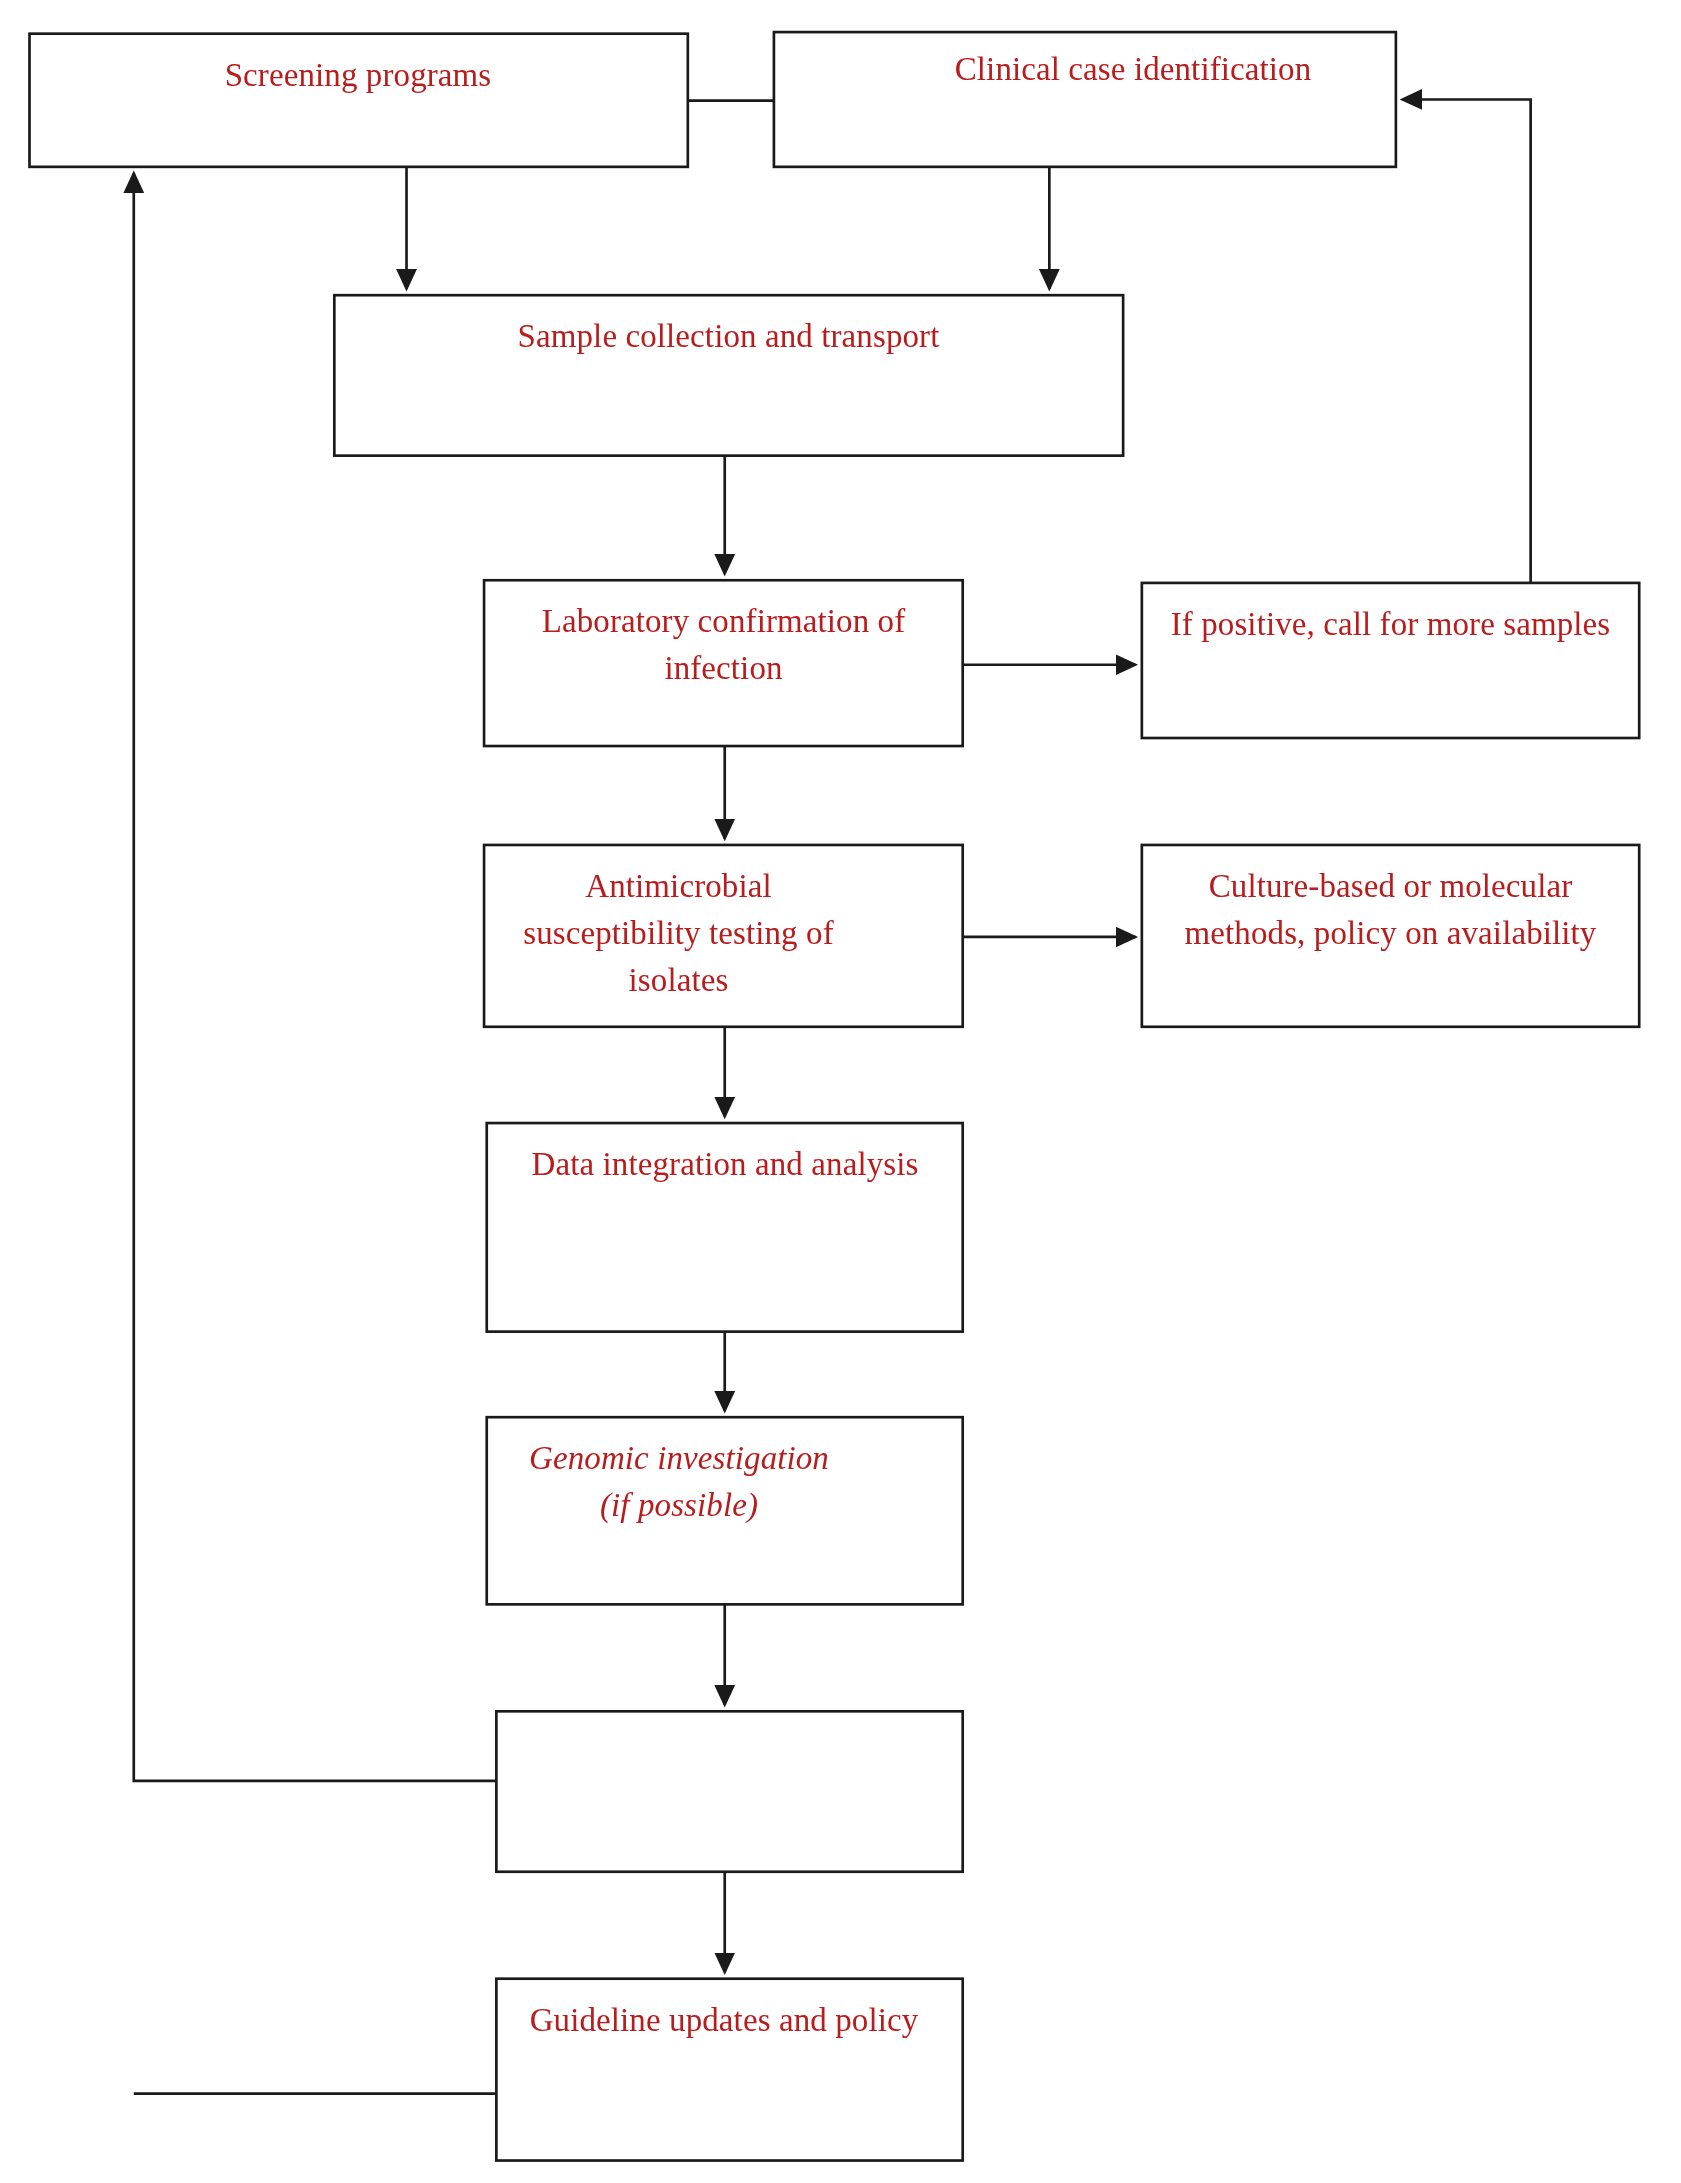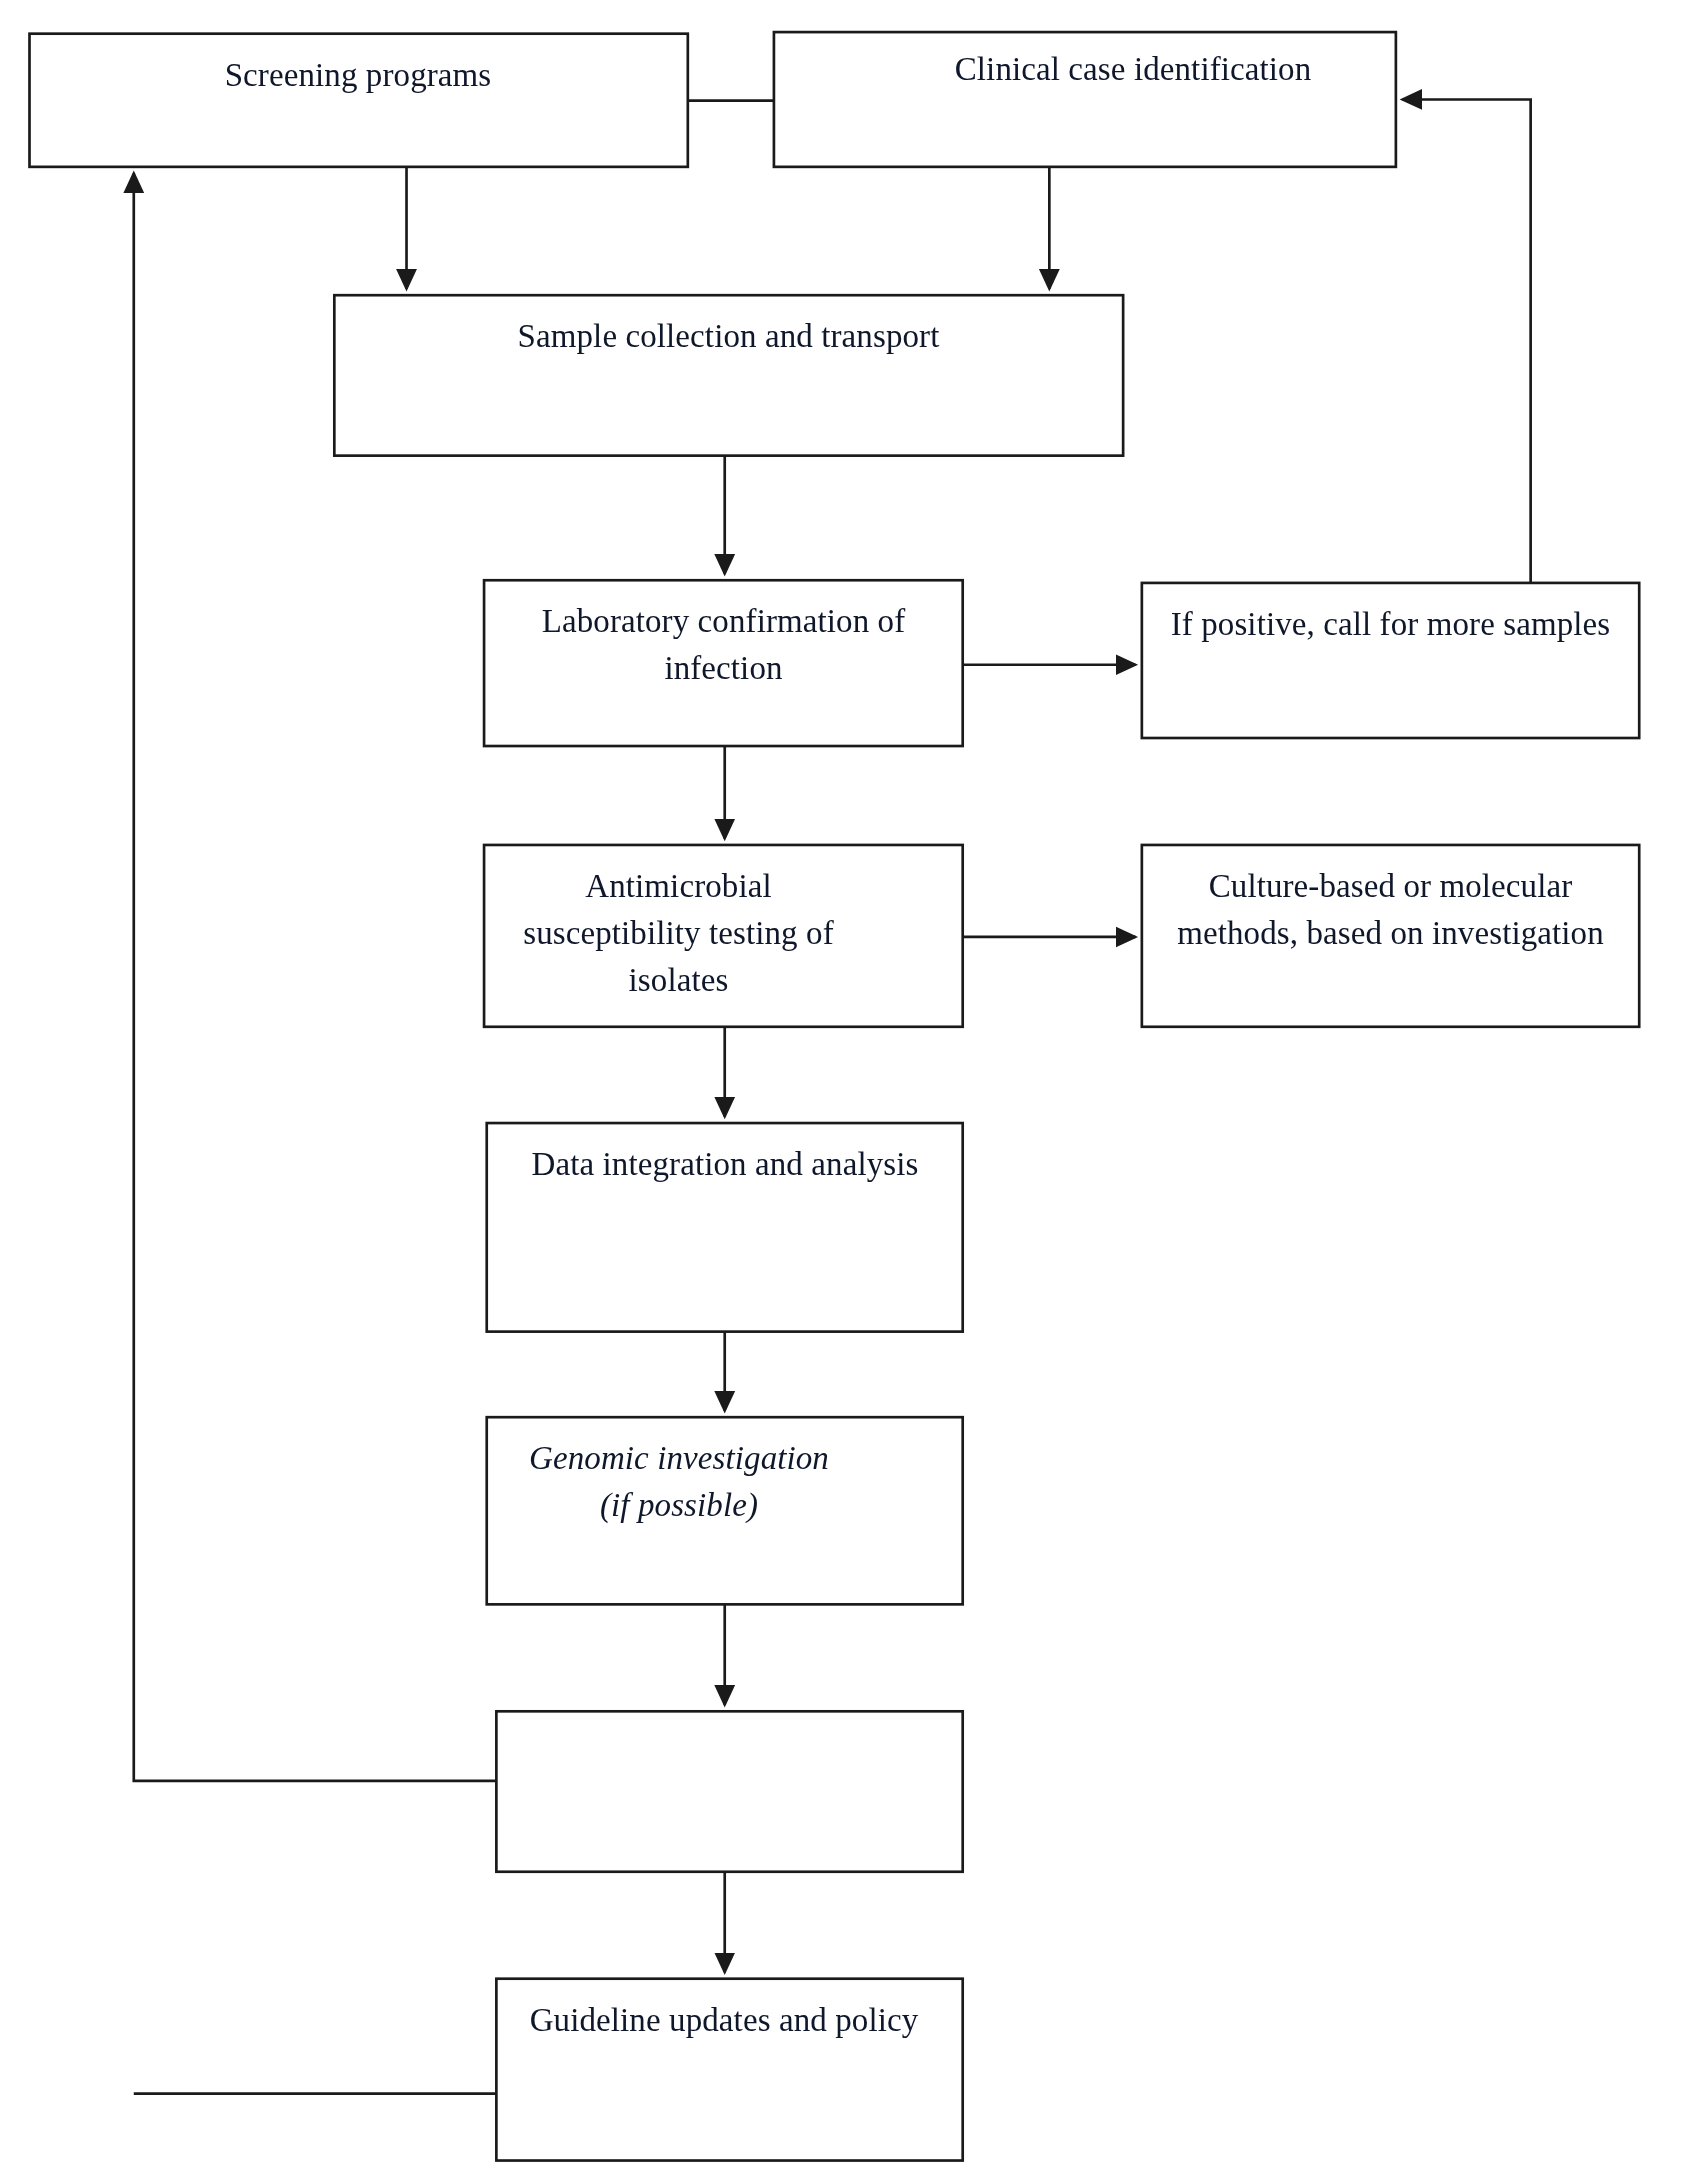--- a/index.html
+++ b/index.html
@@ -35,21 +35,21 @@
     stroke: #1a1a1a;
     stroke-width: 5;
     fill: none;
   }
   .node-label {
     position: absolute;
     display: flex;
     align-items: center;
     justify-content: center;
     text-align: center;
-    color: #0f172a;
+    color: #b91c1c;
     font-family: "Liberation Serif", "DejaVu Serif", serif;
     font-size: 33px;
     line-height: 1.42;
     letter-spacing: 0.1px;
     pointer-events: none;
     box-sizing: border-box;
     padding: 0 26px;
   }
   .node-label.top-anchored {
     align-items: flex-start;
@@ -105,21 +105,21 @@
   <div class="node-label top-anchored" style="left:774px; top:28px; width:622px; height:135px;margin-left:48px;">Clinical case identification</div>
 
   <div class="node-label top-anchored" style="left:334px; top:295px; width:789px; height:160px;">Sample collection and transport</div>
 
   <div class="node-label top-anchored" style="left:484px; top:580px; width:479px; height:132px;">Laboratory confirmation of infection</div>
 
   <div class="node-label top-anchored" style="left:1142px; top:583px; width:497px; height:155px;">If positive, call for more samples</div>
 
   <div class="node-label top-anchored" style="left:484px; top:845px; width:389px; height:182px;">Antimicrobial susceptibility testing of isolates</div>
 
-  <div class="node-label top-anchored" style="left:1142px; top:845px; width:497px; height:182px;">Culture-based or molecular methods, based on investigation</div>
+  <div class="node-label top-anchored" style="left:1142px; top:845px; width:497px; height:182px;">Culture-based or molecular methods, policy on availability</div>
 
   <div class="node-label top-anchored" style="left:487px; top:1123px; width:476px; height:161px;">Data integration and analysis</div>
 
   <div class="node-label top-anchored" style="left:487px; top:1417px; width:384px; height:187px;font-style:italic;">Genomic investigation (if possible)</div>
 
 
   <div class="node-label top-anchored" style="left:496px; top:1979px; width:456px; height:182px;text-align:center;">Guideline updates and policy</div>
 
 </div>
 

